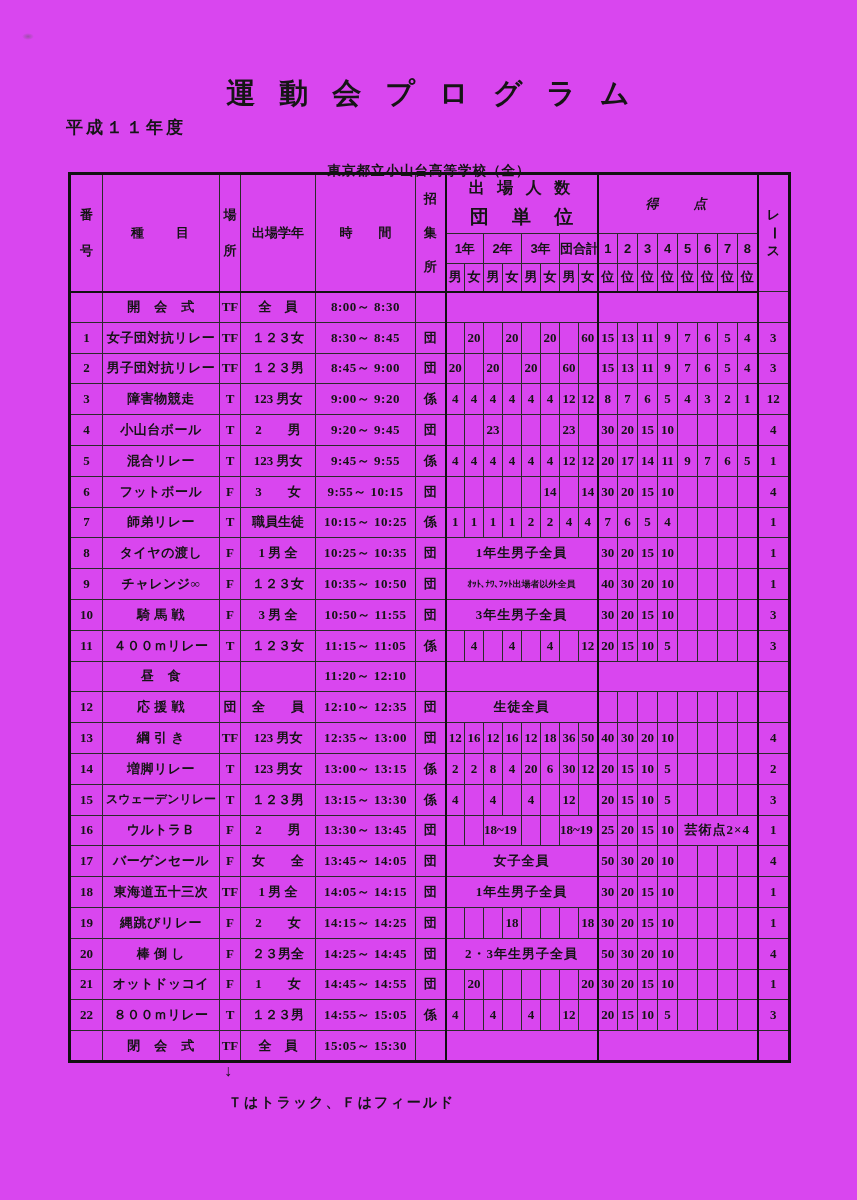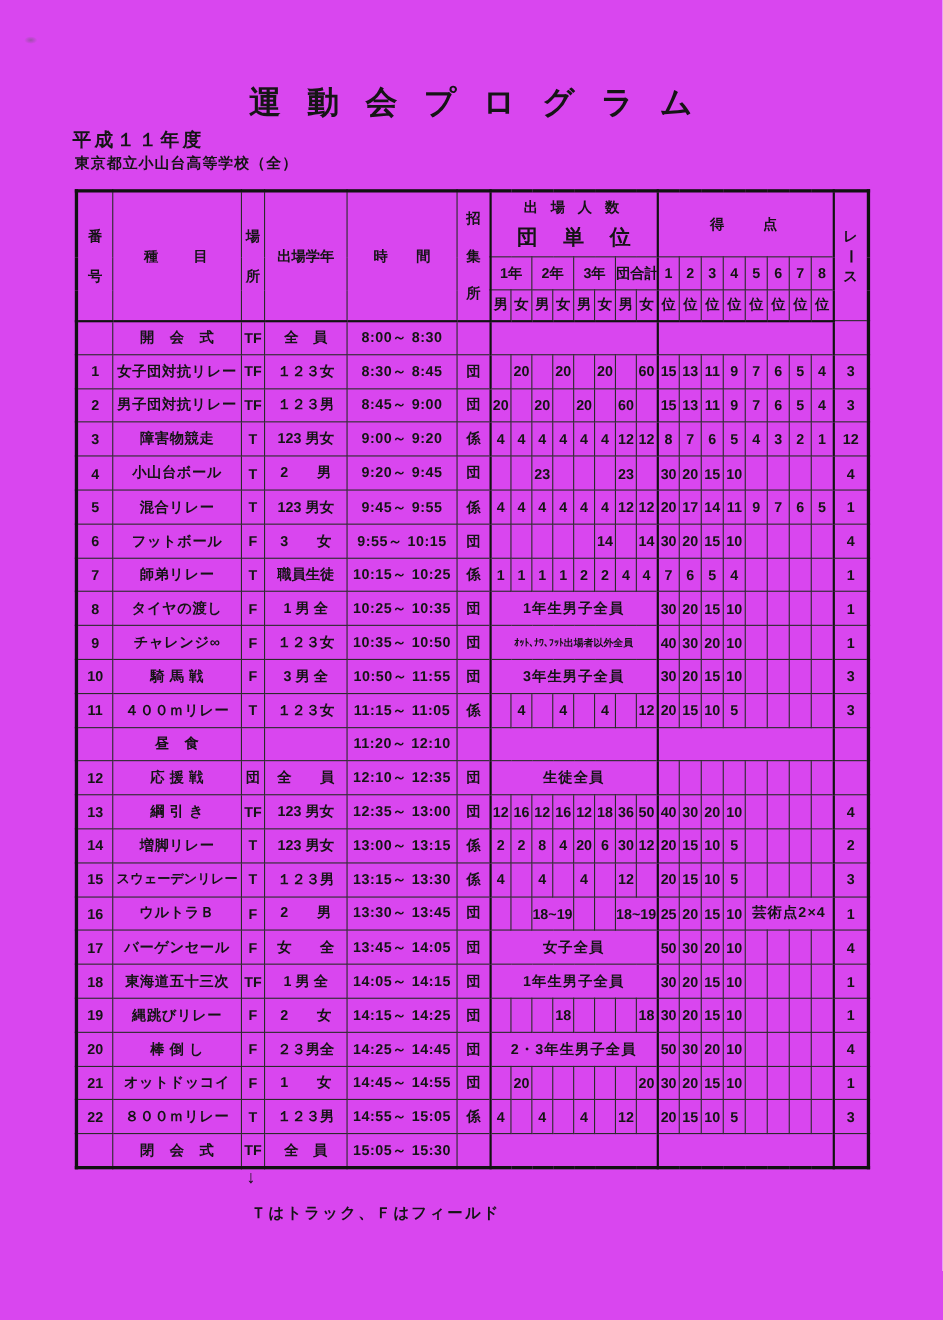--- a/index.html
+++ b/index.html
@@ -3,41 +3,41 @@
 <meta charset="utf-8">
 <style>
   * { box-sizing: border-box; }
   html,body { margin:0; padding:0; background:#ffffff; }
   body { font-family:"Liberation Sans","DejaVu Sans",sans-serif; }
   .page { position:relative; width:857px; height:1200px; background:#d946ef; color:#151515; overflow:hidden; }
 
   .title { position:absolute; top:74px; left:68px; width:720px; text-align:center;
            font-size:29px; font-weight:700; letter-spacing:24px; text-indent:24px; white-space:nowrap; }
   .year  { position:absolute; top:116px; left:66px; font-size:17px; font-weight:700; letter-spacing:3px; }
-  .school{ position:absolute; top:140px; left:68px; width:722px; text-align:left;
+  .school{ position:absolute; top:162px; left:68px; width:722px; text-align:center;
            font-size:13.5px; font-weight:600; letter-spacing:1px; }
 
   table.prog { position:absolute; left:68px; top:172px; width:720px; border-collapse:collapse;
                table-layout:fixed; border:3px solid #111; }
   table.prog td { border:1.5px solid #2b2b2b; padding:0; overflow:hidden; white-space:nowrap;
                   font-size:13px; color:#141414; text-align:center; vertical-align:middle; }
 
   .bR { border-right-width:2.5px !important; border-right-color:#111 !important; }
   .bB { border-bottom-width:2.5px !important; border-bottom-color:#111 !important; }
 
-  tr.hA { height:60px; } tr.hB { height:30px; } tr.hC { height:28px; } tr.br { height:30.8px; }
+  tr.hA { height:60px; } tr.hB { height:30px; } tr.hC { height:28px; } tr.br { height:30.8px;font-family:Liberation Serif, serif; }
 
   .hcell { font-weight:700; font-size:13.5px; }
   .vstack { display:flex; flex-direction:column; align-items:center; justify-content:center; height:100%; }
   .g18 { gap:18px; } .g16 { gap:16px; } .gEv { justify-content:space-evenly; gap:0; }
   .rot { display:inline-block; transform:rotate(90deg); }
   .evtH { letter-spacing:2px; }
-  .ph1 { font-size:13px; font-weight:700; letter-spacing:4px; margin-bottom:5px; }
+  .ph1 { font-size:16px; font-weight:700; letter-spacing:4px; margin-bottom:5px; }
   .ph2 { font-size:19px; font-weight:700; letter-spacing:9px; text-indent:9px; }
-  .ptsT { font-size:16px; letter-spacing:3px; }
+  .ptsT { font-size:16px; letter-spacing:3px;font-style:italic; }
   .grp { font-size:13px; } .grpS { font-size:10px; letter-spacing:0; }
   .rank { font-size:13px; font-weight:700; }
   .gen { font-size:12.5px; font-weight:700; }
 
   .c-no  { font-weight:700; font-size:13.5px; }
   .c-evt { text-align:left; padding-left:7px; font-size:13.5px; font-weight:600; letter-spacing:0.5px; }
   .c-evt.sm { font-size:12px; letter-spacing:0; }
   .c-plc { font-weight:700; font-size:12.5px; }
   .c-grd { font-size:13.5px; font-weight:600;margin-left:36px; }
   .c-tim { font-size:13px; font-weight:600; letter-spacing:0.5px; }

